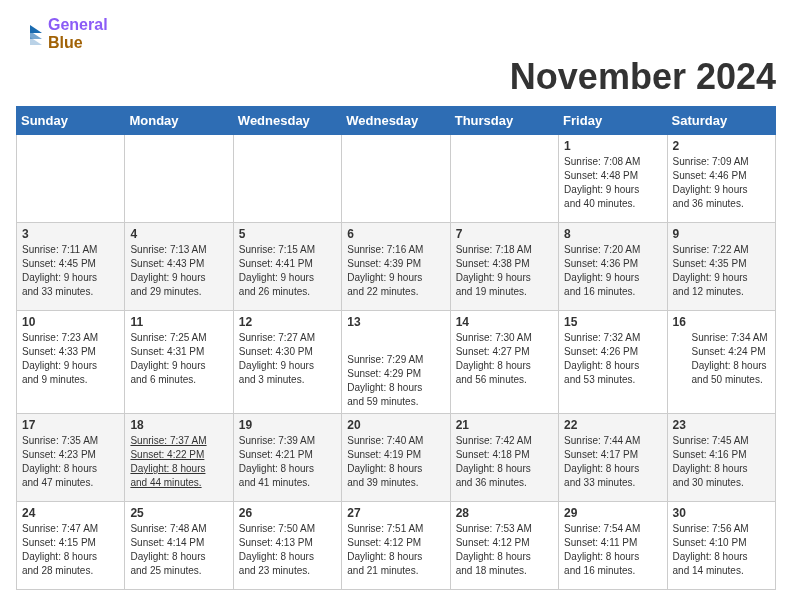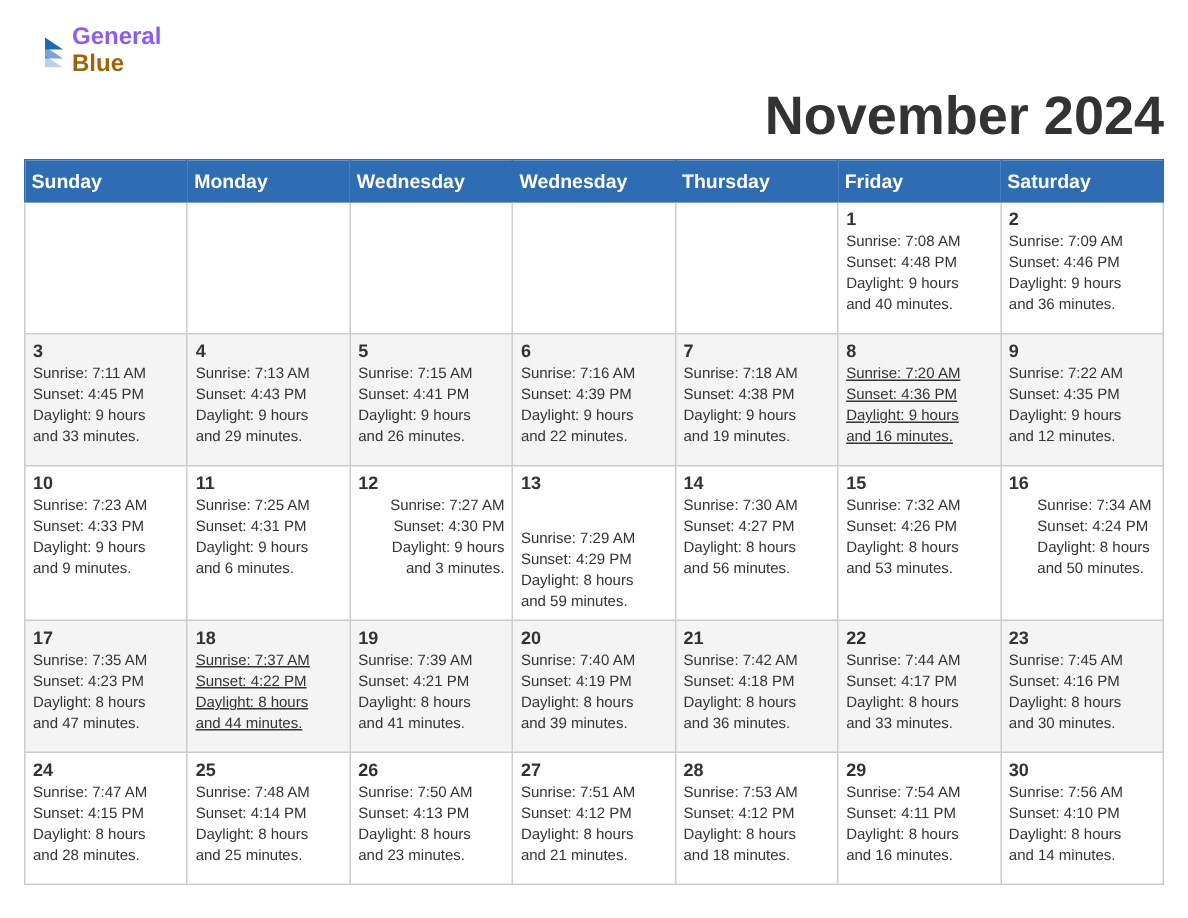--- a/index.html
+++ b/index.html
@@ -167,21 +167,21 @@
         </td>
         <td>
           <span class="day-number">7</span>
           <div class="day-info" style="white-space: pre-wrap;">Sunrise: 7:18 AM
 Sunset: 4:38 PM
 Daylight: 9 hours
 and 19 minutes.</div>
         </td>
         <td>
           <span class="day-number">8</span>
-          <div class="day-info" style="white-space: pre-wrap; text-decoration: underline;">Sunrise: 7:20 AM
+          <div class="day-info" style="white-space: pre-wrap;">Sunrise: 7:20 AM
 Sunset: 4:36 PM
 Daylight: 9 hours
 and 16 minutes.</div>
         </td>
         <td>
           <span class="day-number">9</span>
           <div class="day-info" style="white-space: pre-wrap;">Sunrise: 7:22 AM
 Sunset: 4:35 PM
 Daylight: 9 hours
 and 12 minutes.</div>
@@ -197,21 +197,21 @@
         </td>
         <td>
           <span class="day-number">11</span>
           <div class="day-info" style="white-space: pre-wrap;">Sunrise: 7:25 AM
 Sunset: 4:31 PM
 Daylight: 9 hours
 and 6 minutes.</div>
         </td>
         <td>
           <span class="day-number">12</span>
-          <div class="day-info" style="white-space: pre-wrap; text-align: right;">Sunrise: 7:27 AM
+          <div class="day-info" style="white-space: pre-wrap;">Sunrise: 7:27 AM
 Sunset: 4:30 PM
 Daylight: 9 hours
 and 3 minutes.</div>
         </td>
         <td>
           <span class="day-number">13</span>
           <div class="day-info" style="white-space: pre-wrap; margin-top: 24px;">Sunrise: 7:29 AM
 Sunset: 4:29 PM
 Daylight: 8 hours
 and 59 minutes.</div>

